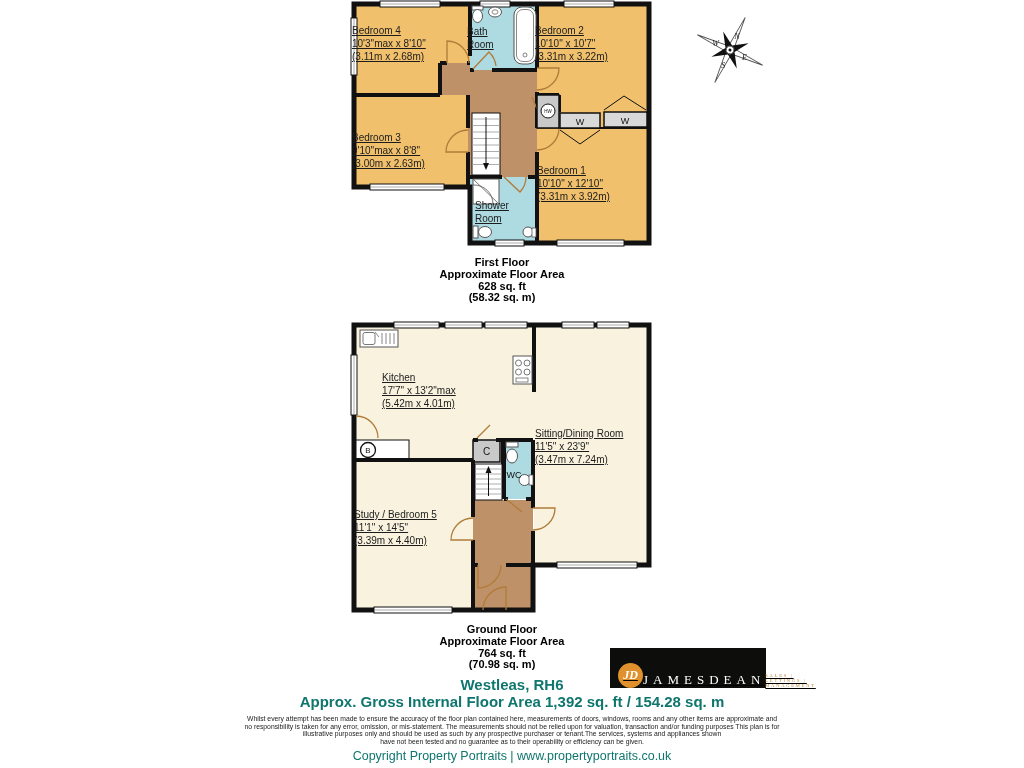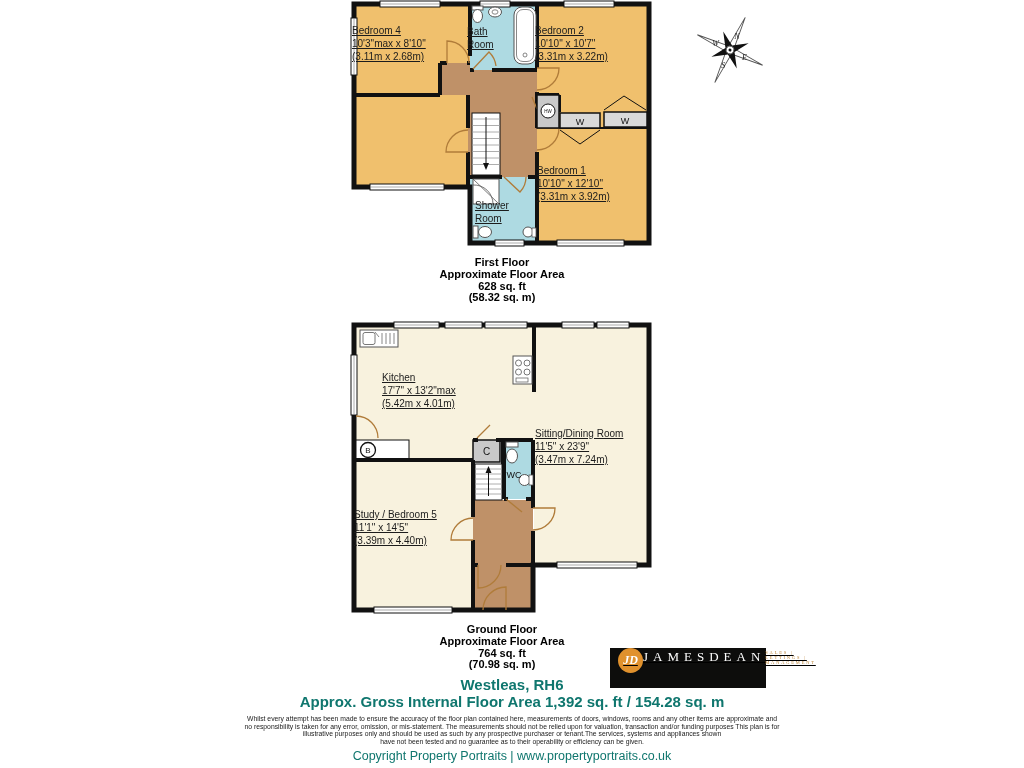--- a/index.html
+++ b/index.html
@@ -9,21 +9,21 @@
   .lbl{position:absolute;white-space:pre-line;text-align:left;
        font:10px/13px "Liberation Sans",sans-serif;color:#1c1c1c;text-decoration:underline;}
   .cap{position:absolute;left:352px;width:300px;text-align:center;
        font:bold 11px/11.8px "Liberation Sans",sans-serif;color:#000;white-space:pre-line;}
   .title-line{position:absolute;left:0;width:1024px;text-align:center;color:#0f766e;}
   #prop-title{top:677px;font:bold 15px/16px "Liberation Sans",sans-serif;}
   #gross-line{top:694px;font:bold 15px/16px "Liberation Sans",sans-serif;}
   #disclaimer{top:715px;font:6.8px/7.7px "Liberation Sans",sans-serif;white-space:pre-line;color:#222;}
   #copyright{top:749px;font:12.5px/14px "Liberation Sans",sans-serif;}
   #logo{position:absolute;left:610px;top:648px;width:156px;height:40px;background:#0d0d0c;
-        display:flex;align-items:flex-start;text-decoration:underline;}
+        display:flex;align-items:flex-end;text-decoration:underline;}
   #logo .disc{width:25px;height:25px;border-radius:50%;background:#e0912d;margin-left:8px;
         display:flex;align-items:center;justify-content:center;flex:none;
         font:italic bold 12px "Liberation Serif",serif;color:#fff;}
   #logo .txt{display:flex;flex-direction:row;align-items:center;flex:1;}
   #logo .name{font:13px "Liberation Serif",serif;color:#fdfdfd;letter-spacing:5px;}
   #logo .tag{font:4.5px "Liberation Serif",serif;color:#b97e2e;letter-spacing:1.8px;margin-top:2px;}
 </style>
 </head>
 <body>
 
@@ -112,20 +112,23 @@
   </svg>
 
   <div class="lbl" style="left:352px;top:24px;width:118px">Bedroom 4
 10'3"max x 8'10"
 (3.11m x 2.68m)</div>
   <div class="lbl" style="left:467px;top:25px;width:64px">Bath
 Room</div>
   <div class="lbl" style="left:535px;top:24px;width:114px">Bedroom 2
 10'10" x 10'7"
 (3.31m x 3.22m)</div>
+  <div class="lbl" style="left:352px;top:131px;width:118px">Bedroom 3
+9'10"max x 8'8"
+(3.00m x 2.63m)</div>
   <div class="lbl" style="left:475px;top:199px;width:64px">Shower
 Room</div>
   <div class="lbl" style="left:537px;top:164px;width:112px">Bedroom 1
 10'10" x 12'10"
 (3.31m x 3.92m)</div>
 
   <svg style="left:688px;top:8px" width="85" height="85" viewBox="0 0 85 85">
     <g transform="rotate(25 42 42)">
       <polygon points="42,6 45,39 78,42 45,45 42,78 39,45 6,42 39,39" fill="#fff" stroke="#555" stroke-width="0.9"></polygon>
       <polygon points="56,28 47,42 56,56 42,47 28,56 37,42 28,28 42,37" fill="#111"></polygon>

